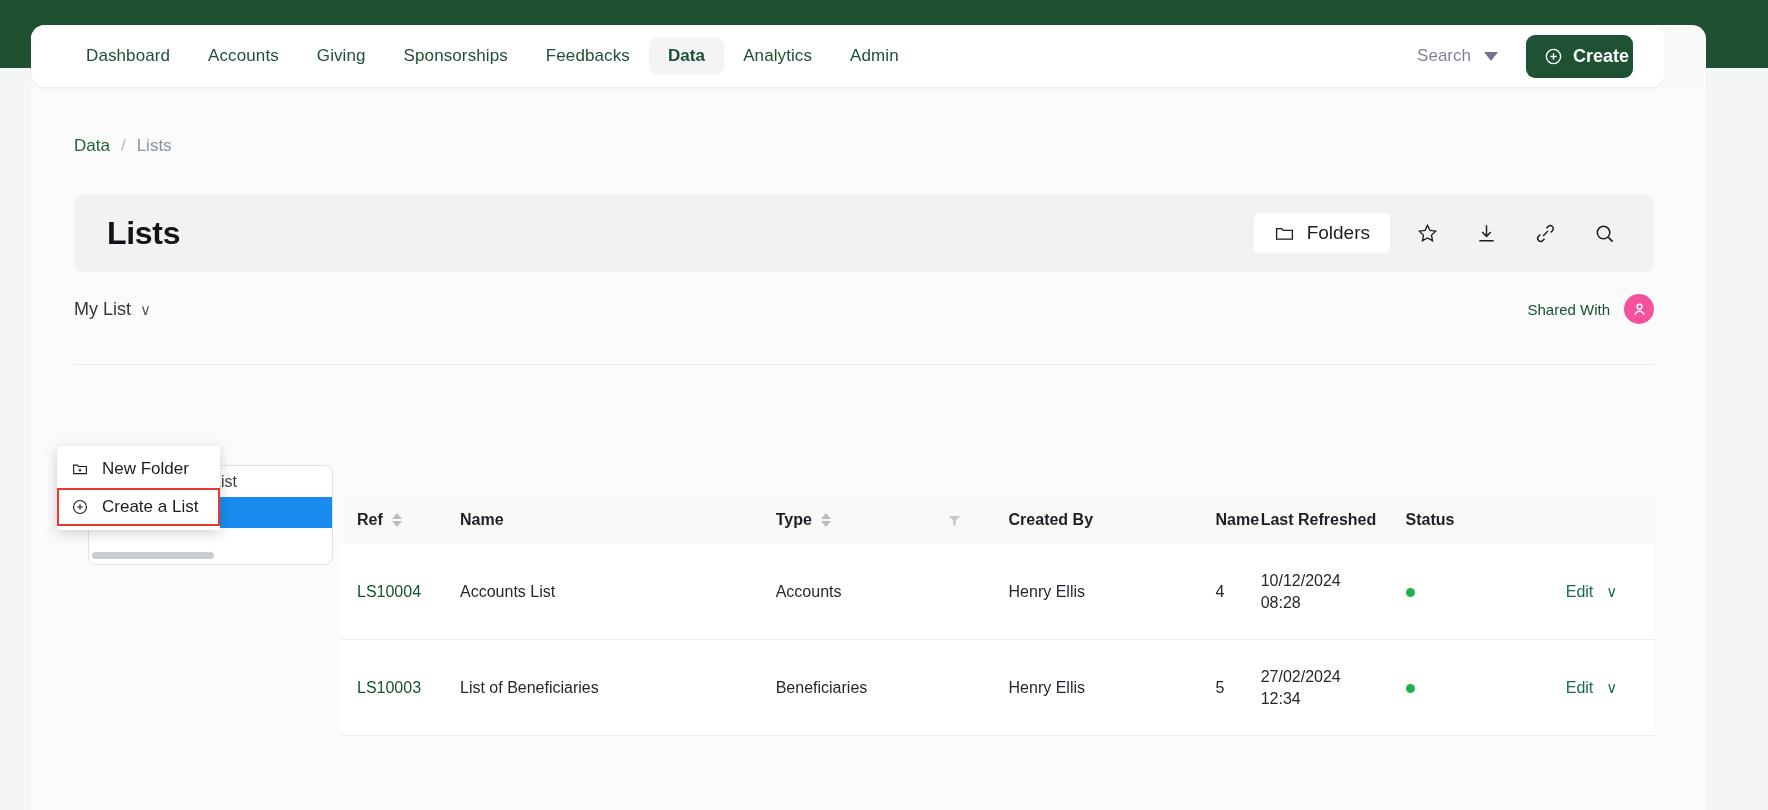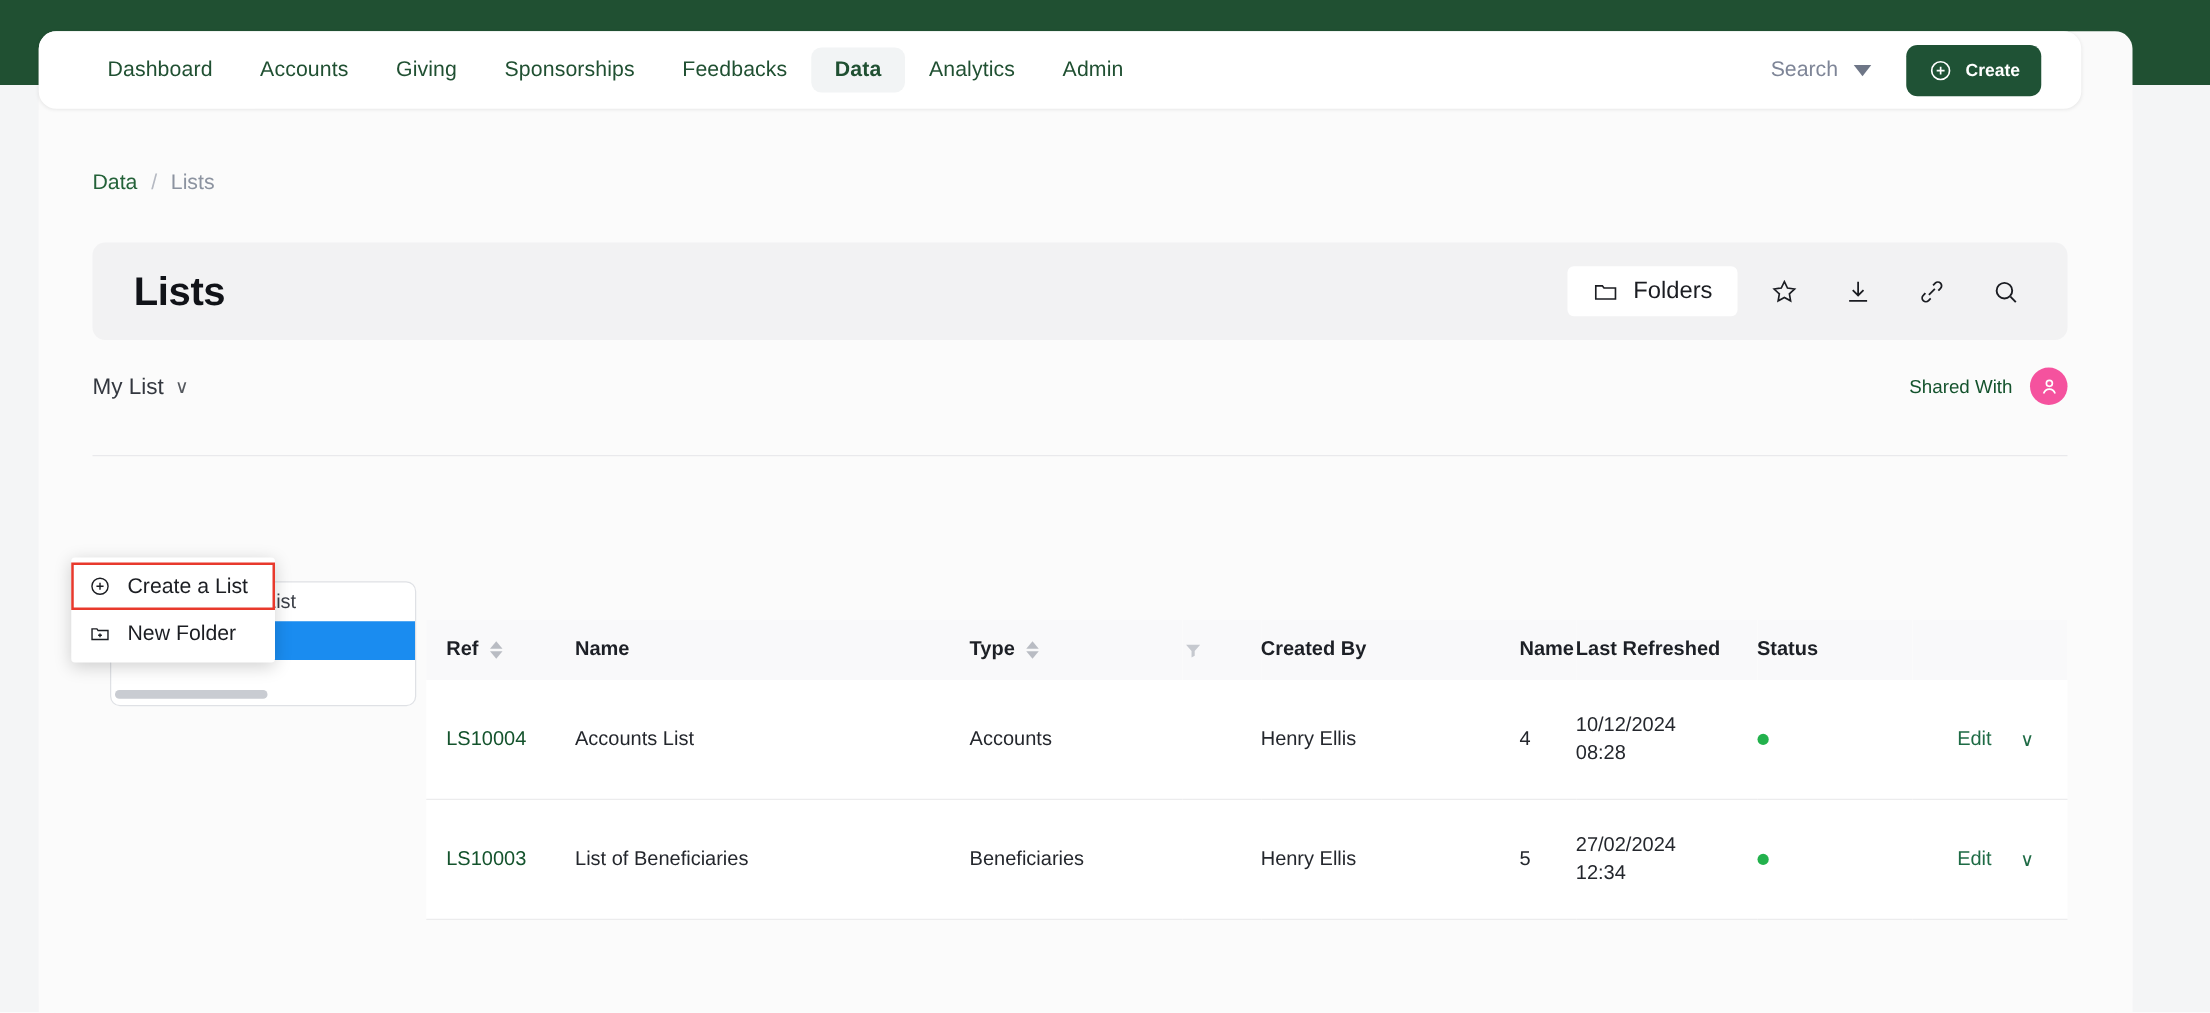--- a/index.html
+++ b/index.html
@@ -69,25 +69,25 @@
   .caret-down {
     width: 0; height: 0;
     border-left: 7px solid transparent;
     border-right: 7px solid transparent;
     border-top: 9px solid #6e7687;
   }
   .create-btn {
     display: flex; align-items: center; gap: 10px;
     background: #1f5235;
     color: #ffffff;
-    font-size: 14px;
+    font-size: 18px;
     font-weight: 700;
     border: none;
     border-radius: 9px;
-    padding: 11px 17px 11px 18px;
+    padding: 11px 4px 11px 18px;
     cursor: pointer;
     font-family: "Liberation Sans", sans-serif;
   }
   
   .page-bg {
     position: absolute;
     left: 31px; top: 25px;
     width: 1675px; height: 785px;
     background: #fafafa;
     border-radius: 14px;
@@ -290,21 +290,21 @@
   }
   tbody tr:last-child td { border-bottom: 1px solid #ececed; }
   .ref-link { color: #14532d; cursor: pointer; }
   .date-cell { line-height: 1.35; }
   .status-dot {
     width: 9px; height: 9px;
     border-radius: 50%;
     background: #22b14c;
     display: inline-block;
   }
-  .edit-cell { display: flex; align-items: center; gap: 23px; color: #1e6b45; font-size: 16px; cursor: pointer; padding-left: 36px; }
+  .edit-cell { display: flex; align-items: center; gap: 13px; color: #1e6b45; font-size: 16px; cursor: pointer; padding-left: 36px; }
   .edit-chev { font-size: 15px; }
 
   .col-ref   { width: 115px; padding-left: 16px !important; }
   .col-name  { width: 305px; }
   .col-type  { width: 165px; }
   .col-filt  { width: 60px; }
   .col-by    { width: 200px; }
   .col-size  { width: 42px; }
   .col-date  { width: 140px; }
   .col-stat  { width: 120px; }
@@ -423,33 +423,33 @@
             <path d="M5.8 19c1.1-3.2 3.6-4.8 6.2-4.8S17.1 15.8 18.2 19"></path>
         </svg>
         <span>My List</span>
       </div>
       <div class="tree-scroll">
         <div class="tree-scroll-thumb"></div>
       </div>
     </div>
 
     <div class="dropdown">
+      <div class="dd-item">
+        <svg width="18" height="18" viewBox="0 0 24 24" fill="none" stroke="#1b1d22" stroke-width="1.5">
+          <path d="M3.5 6.8h5.2l1.3 1.8H20.5v9.6H3.5z"></path>
+            <path d="M12 11.6v4M10 13.6h4"></path>
+        </svg>
+        <span>New Folder</span>
+      </div>
       <div class="dd-item highlight">
         <svg width="18" height="18" viewBox="0 0 24 24" fill="none" stroke="#1b1d22" stroke-width="1.5">
           <circle cx="12" cy="12" r="8.6"></circle>
             <path d="M12 8.2v7.6M8.2 12h7.6"></path>
         </svg>
         <span>Create a List</span>
-      </div>
-      <div class="dd-item">
-        <svg width="18" height="18" viewBox="0 0 24 24" fill="none" stroke="#1b1d22" stroke-width="1.5">
-          <path d="M3.5 6.8h5.2l1.3 1.8H20.5v9.6H3.5z"></path>
-            <path d="M12 11.6v4M10 13.6h4"></path>
-        </svg>
-        <span>New Folder</span>
       </div>
     </div>
 
     <div class="table-card">
       <table>
         <thead>
           <tr>
             <th class="col-ref">
               <div class="th-inner">
                 <span>Ref</span>

